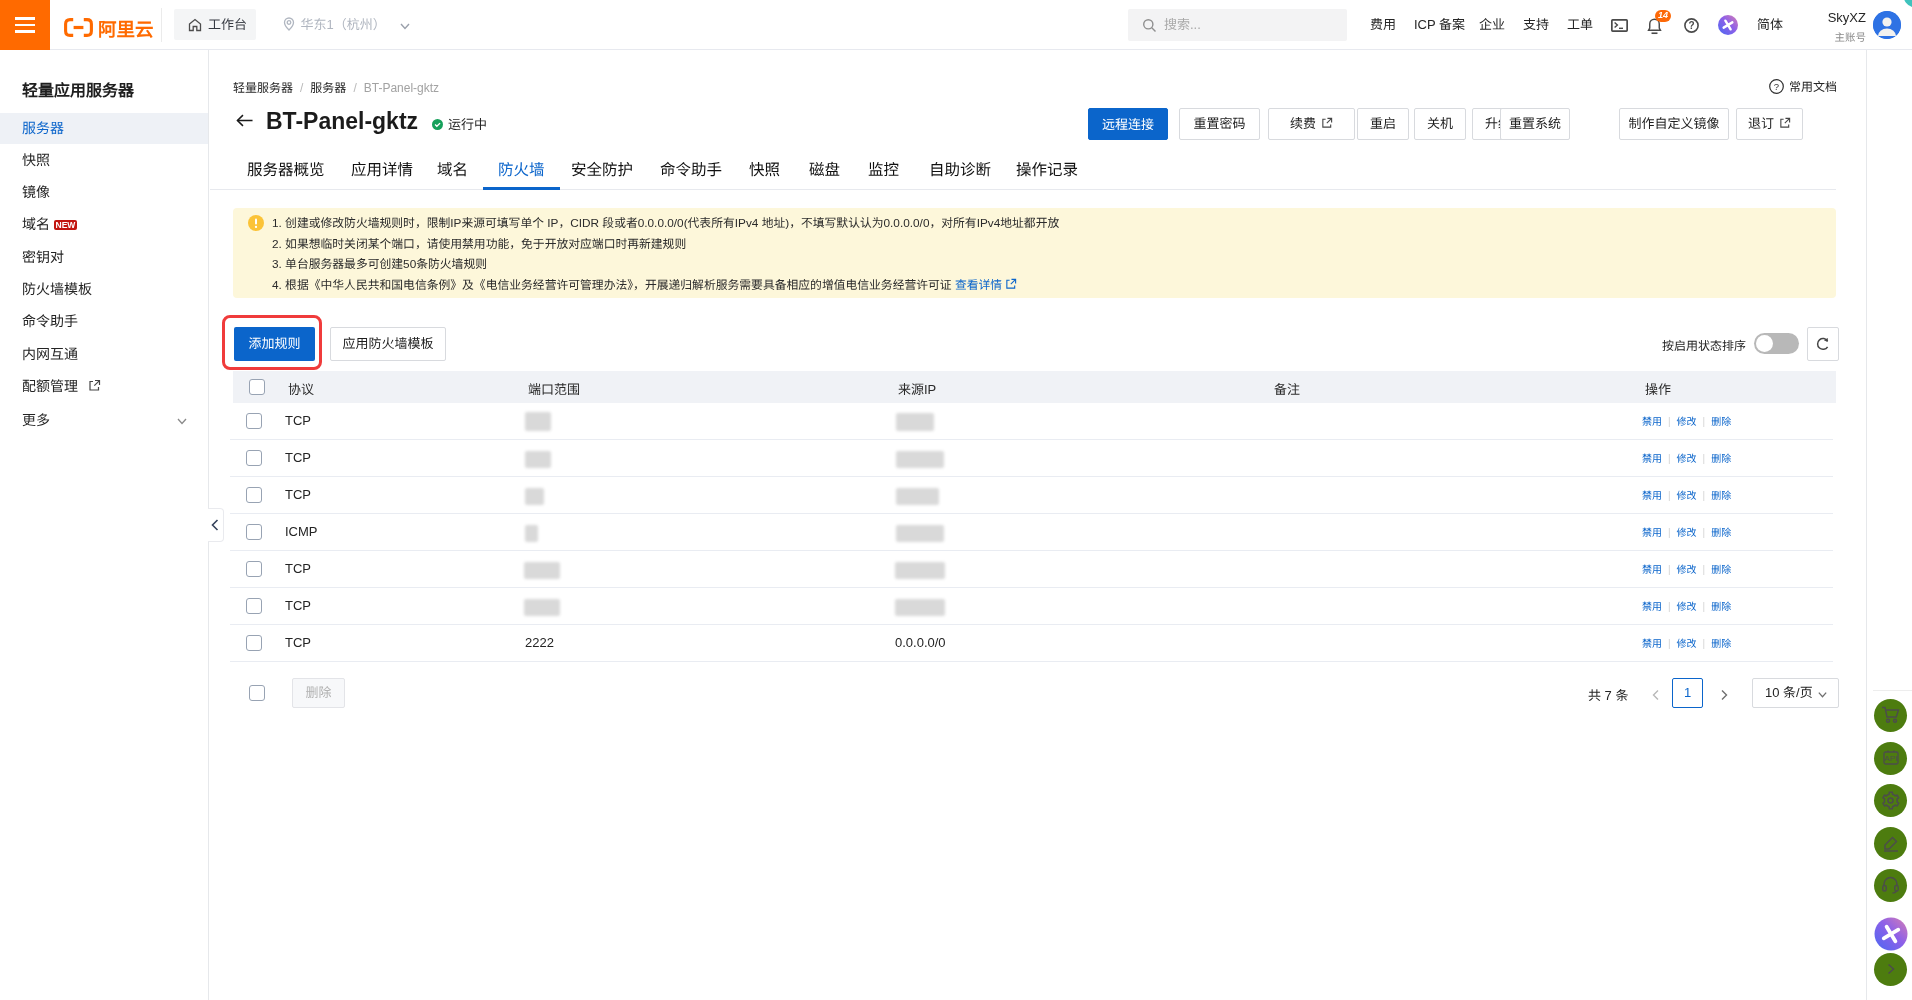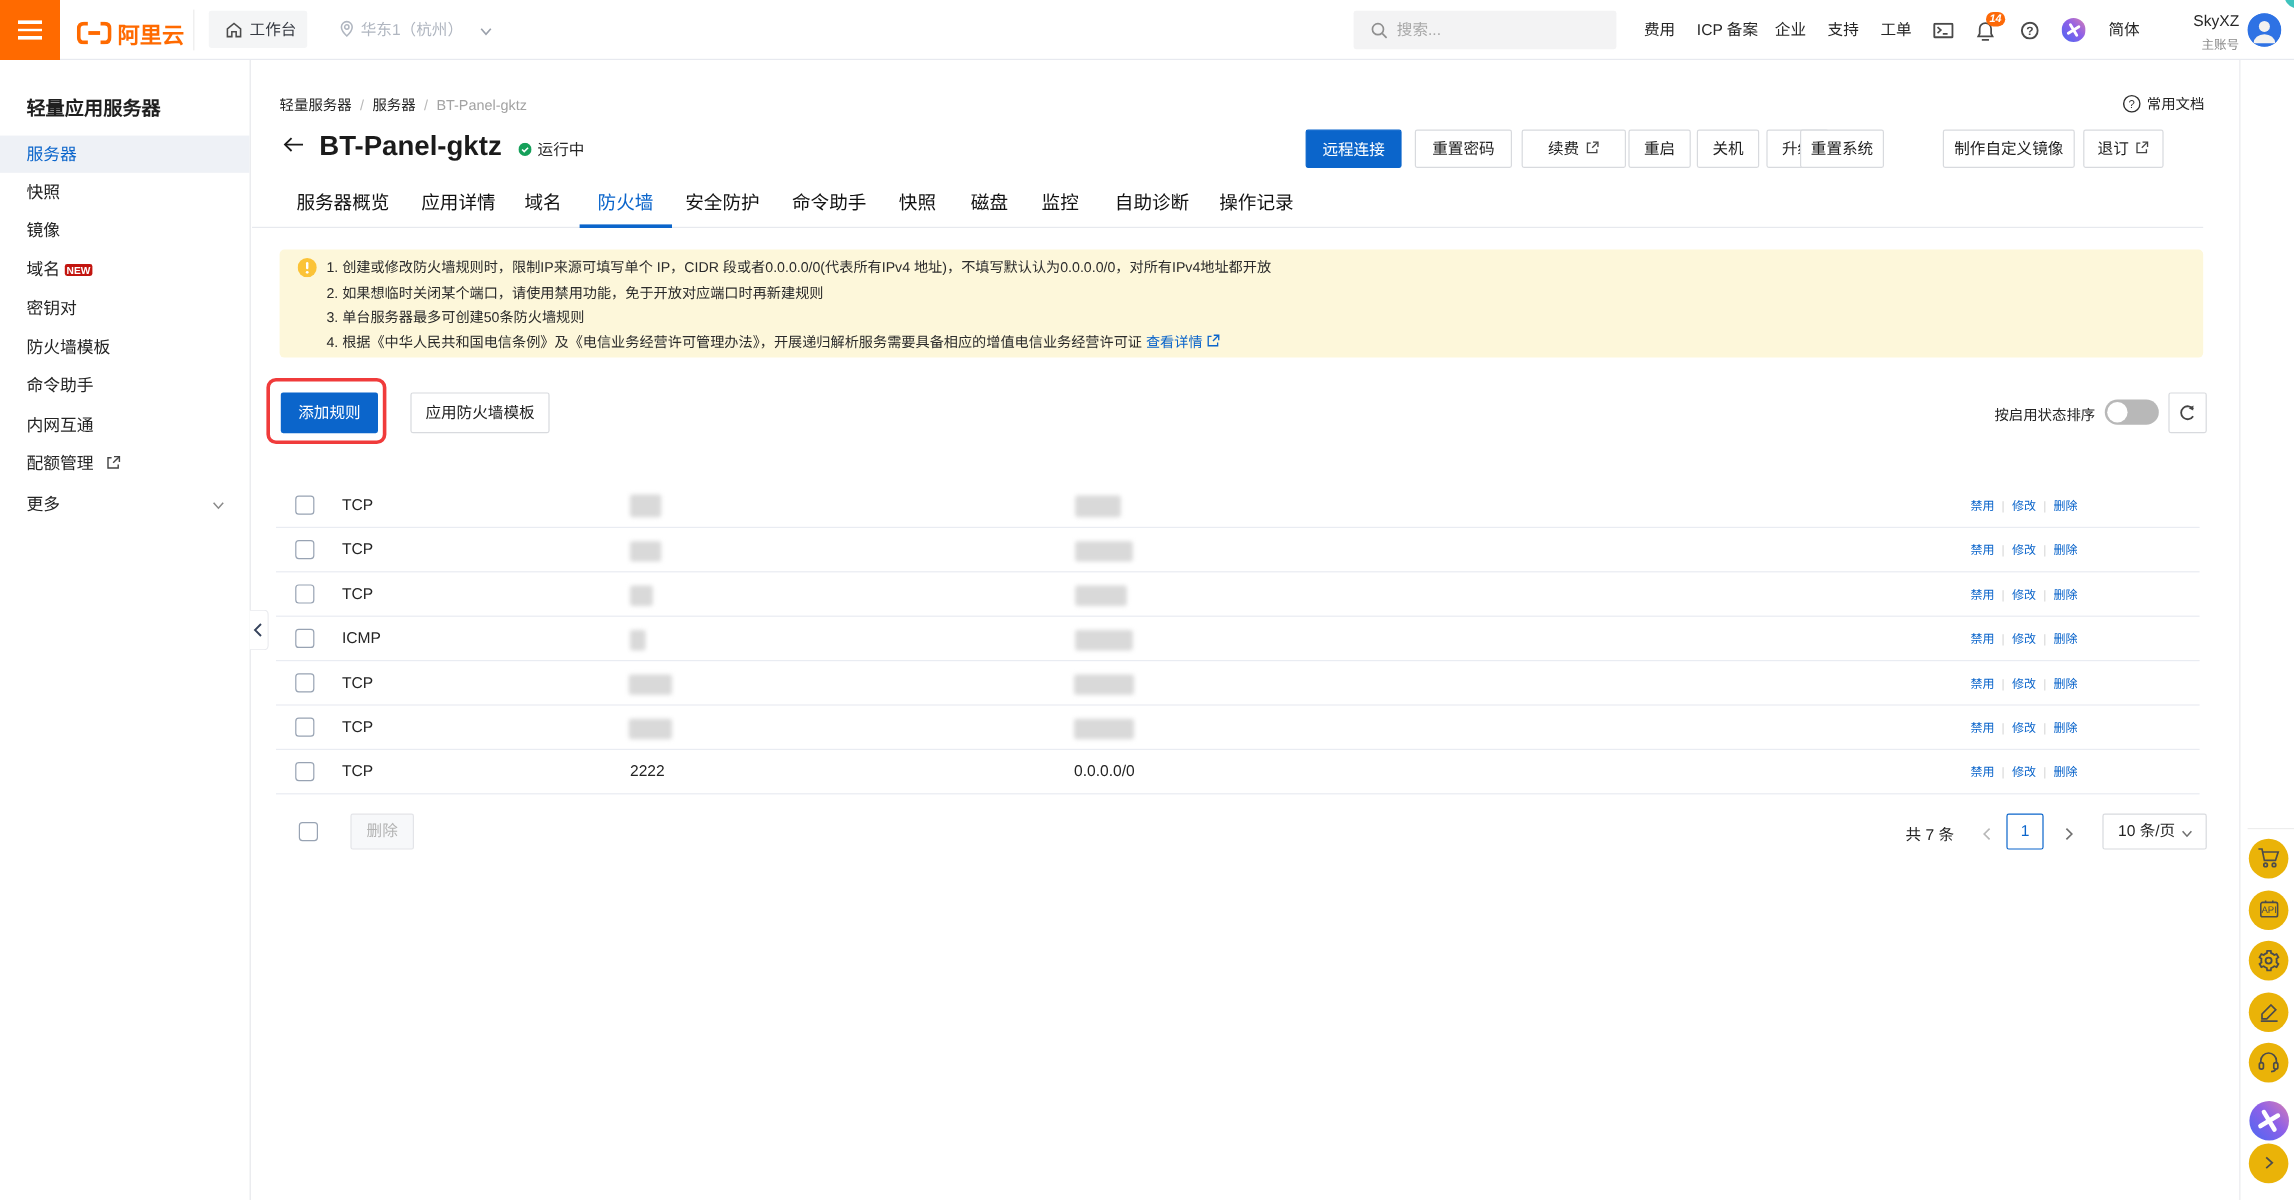--- a/index.html
+++ b/index.html
@@ -38,21 +38,21 @@
   #sidebar h1 { position:absolute; left:22px; top:27px; font-size:16px; font-weight:bold; color:#1f1f1f; }
   .sitem { position:absolute; left:0; width:208px; height:31px; line-height:31px; font-size:14px; color:#242424; }
   .sitem span { margin-left:22px; }
   .sitem.active { background:#eef1f6; color:#0b65cb; }
   .newbadge { display:inline-block; background:#c2150f; color:#fff; font-size:8.5px; font-weight:bold; line-height:10px; padding:0 1.5px; border-radius:2px; vertical-align:1px; letter-spacing:0; }
   #collapse { position:absolute; z-index:30; left:208px; top:458px; width:16px; height:34px; background:#fff; border:1px solid #e9eaee; border-left:none; border-radius:0 4px 4px 0; }
   #collapse svg { margin:10px 0 0 2px; }
 
   
   #rail { position:absolute; left:1866px; top:50px; width:46px; height:950px; background:#fff; border-left:1px solid #e6e8eb; }
-  .ric { position:absolute; left:7px; width:33px; height:33px; border-radius:50%; background:#eab308; }
+  .ric { position:absolute; left:7px; width:33px; height:33px; border-radius:50%; background:#4d7c0f; }
   .ric svg { margin:7px auto 0 auto; }
 
   
   #main { position:absolute; left:210px; top:50px; width:1656px; height:950px; background:#fff; }
   
   #crumb { position:absolute; left:23px; top:28px; font-size:12px; color:#252525; }
   #crumb .sep { color:#b9b9b9; margin:0 7px; }
   #crumb .last { color:#a2a2a2; }
   #docs { position:absolute; left:1559px; top:27px; font-size:12px; color:#252525; }
   #backarrow { position:absolute; left:26px; top:64px; }
@@ -69,21 +69,21 @@
   .tab.active { color:#0b65cb; border-bottom:3px solid #0b65cb; }
   
   #notice { position:absolute; left:23px; top:158px; width:1603px; height:90px; background:#fdf7da; border-radius:4px; }
   #notice .ni { position:absolute; left:15px; top:7px; }
   #notice .lines { position:absolute; left:39px; top:5px; font-size:11.8px; color:#2b2b2b; line-height:20.5px; }
   #notice a { color:#0b65cb; text-decoration:none; }
   
   #redbox { position:absolute; left:12px; top:265px; width:100px; height:55px; border:3px solid #f03b3b; border-radius:8px; z-index:5; }
   .mbtn { position:absolute; top:277px; height:34px; border-radius:2px; font-size:13px; text-align:center; line-height:32px; }
   #addrule { left:24px; width:81px; background:#0b65cb; color:#fff; line-height:34px; }
-  #applytpl { left:132px; width:116px; background:#fff; border:1px solid #d8dade; color:#1d1d1d; }
+  #applytpl { left:120px; width:116px; background:#fff; border:1px solid #d8dade; color:#1d1d1d; }
   #sortlabel { position:absolute; left:1452px; top:286px; font-size:12px; color:#242424; }
   #toggle { position:absolute; left:1544px; top:283px; width:45px; height:21px; border-radius:11px; background:#b8b8b8; }
   #toggle i { position:absolute; left:2px; top:2px; width:17px; height:17px; border-radius:50%; background:#fff; }
   #refresh { position:absolute; left:1597px; top:277px; width:32px; height:34px; border:1px solid #d8dade; border-radius:2px; background:#fff; }
   #refresh svg { margin:9px auto 0 auto; }
   
   #thead { position:absolute; left:23px; top:321px; width:1603px; height:32px; background:#f0f2f6; font-size:13px; color:#2b2b2b; }
   .trow { position:absolute; left:20px; width:1603px; height:37px; border-bottom:1px solid #e9ecf2; font-size:13px; color:#242424; }
   .cb { position:absolute; width:16px; height:16px; border:1px solid #98a3b3; border-radius:3px; background:#fff; }
   .col-proto { position:absolute; left:55px; }
@@ -358,20 +358,28 @@
     <div id="sortlabel">按启用状态排序</div>
     <div id="toggle">
       <i></i>
     </div>
     <div id="refresh">
       <svg width="14" height="14" viewBox="0 0 14 14" fill="none" stroke="#454545" stroke-width="1.5">
         <path d="M11.6,9.8 A5.4,5.4 0 1 1 11.6,4.1"></path>
         <path d="M11.9,0.9 L11.6,5 L7.9,3.2 Z" fill="#454545" stroke="none"></path>
       </svg>
     </div>
+    <div id="thead">
+      <div class="cb" style="left:16px; top:8px"></div>
+      <div class="col-proto" style="top:8px">协议</div>
+      <div class="col-port" style="top:8px">端口范围</div>
+      <div class="col-src" style="top:8px">来源IP</div>
+      <div class="abs" style="left:1041px; top:8px">备注</div>
+      <div class="col-op" style="top:8px; color:#2b2b2b; font-size:13px">操作</div>
+    </div>
 
     <div class="trow" style="top:353px">
       <div class="cb" style="left:16px; top:10px"></div>
       <div class="col-proto" style="top:10px">TCP</div>
       <div class="blur" style="left:295px; top:9px; width:26px; height:19px"></div>
       <div class="blur" style="left:666px; top:10px; width:38px; height:18px"></div>
       <div class="col-op" style="top:10px">禁用<span class="sep">|</span>修改<span class="sep">|</span>删除</div>
     </div>
     <div class="trow" style="top:390px">
       <div class="cb" style="left:16px; top:10px"></div>

